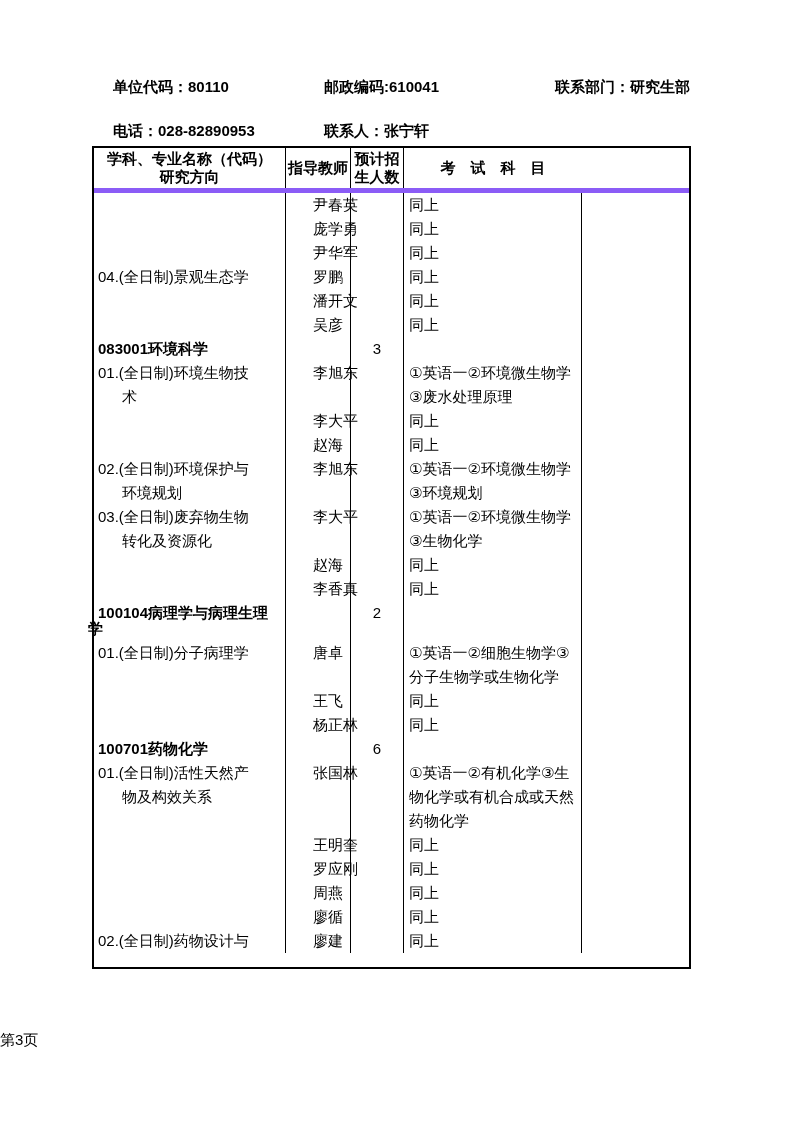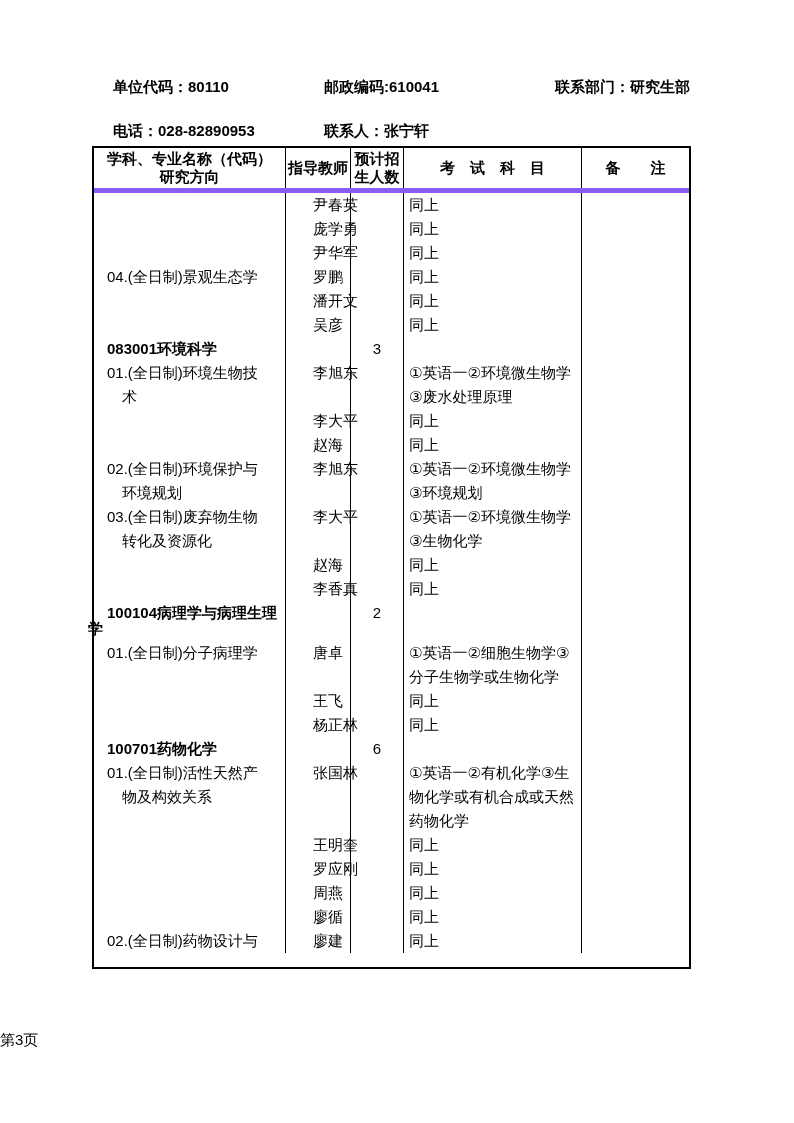--- a/index.html
+++ b/index.html
@@ -28,21 +28,21 @@
   }
   .cell{box-sizing:border-box;border-right:1px solid #000;overflow:visible;}
   .cell:last-child{border-right:none;}
   .c-major{width:192px;}
   .c-advisor{width:65px;}
   .c-quota{width:53px;text-align:center;}
   .c-subjects{width:178px;}
   .c-note{flex:1;}
   .tbody-wrap{padding-bottom:14px;}
   .ln{line-height:24px;white-space:nowrap;}
-  .c-major .ln{padding-left:13px;}
+  .c-major .ln{padding-left:4px;}
   .c-major .li{padding-left:28px;}
   .c-advisor .ln{padding-left:3px;margin-left:24px;}
   .c-subjects .ln{padding-left:5px;}
   .sec .c-major .ln{font-weight:bold;}
   .sec .c-major .li{padding-left:0;margin-left:-6px;margin-top:-8px;}
   
   .footer{
     position:absolute;left:0;top:1031px;width:794px;
     font-size:15px;
   }
@@ -69,23 +69,20 @@
       <div class="cell c-advisor">
         <div>指导教师</div>
       </div>
       <div class="cell c-quota">
         <div>预计招</div>
         <div>生人数</div>
       </div>
       <div class="cell c-subjects">
         <div>考　试　科　目</div>
       </div>
-      <div class="cell c-note">
-        <div>备　　注</div>
-      </div>
     </div>
     <div class="tbody-wrap" id="tbody">
         <div class="trow">
           <div class="cell c-major"></div>
           <div class="cell c-advisor">
             <div class="ln">尹春英</div>
           </div>
           <div class="cell c-quota"></div>
           <div class="cell c-subjects">
             <div class="ln">同上</div>

